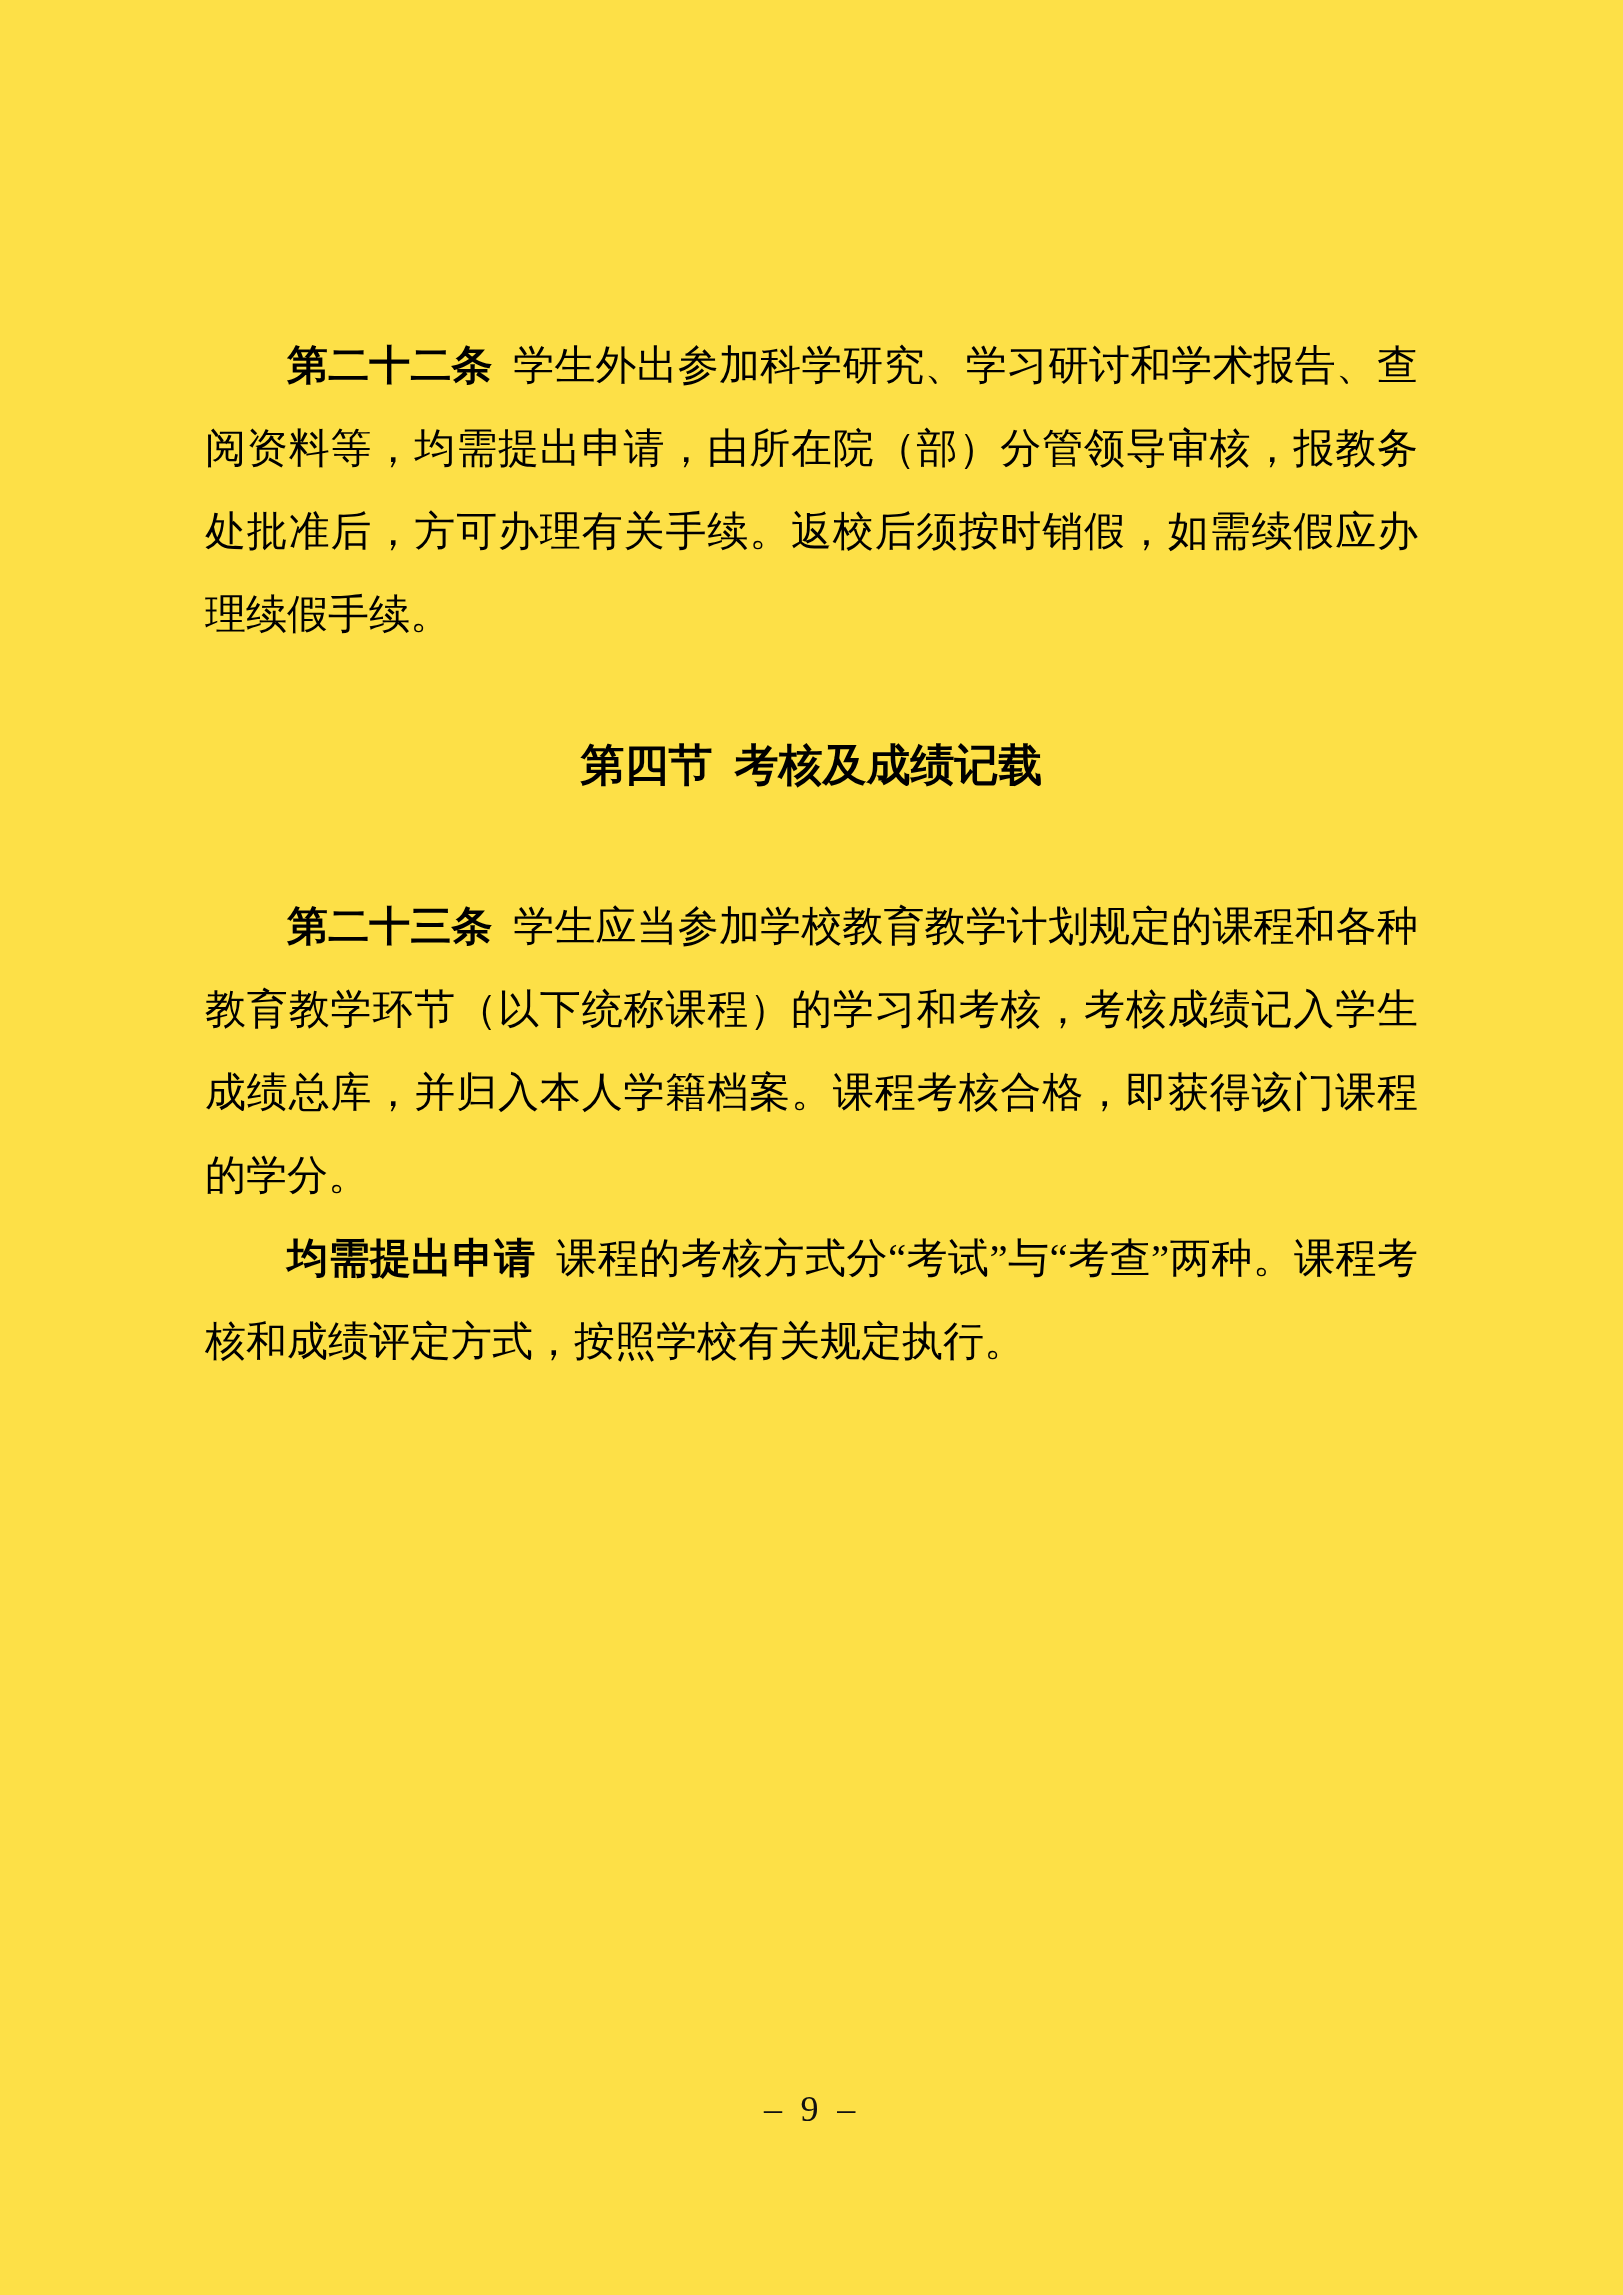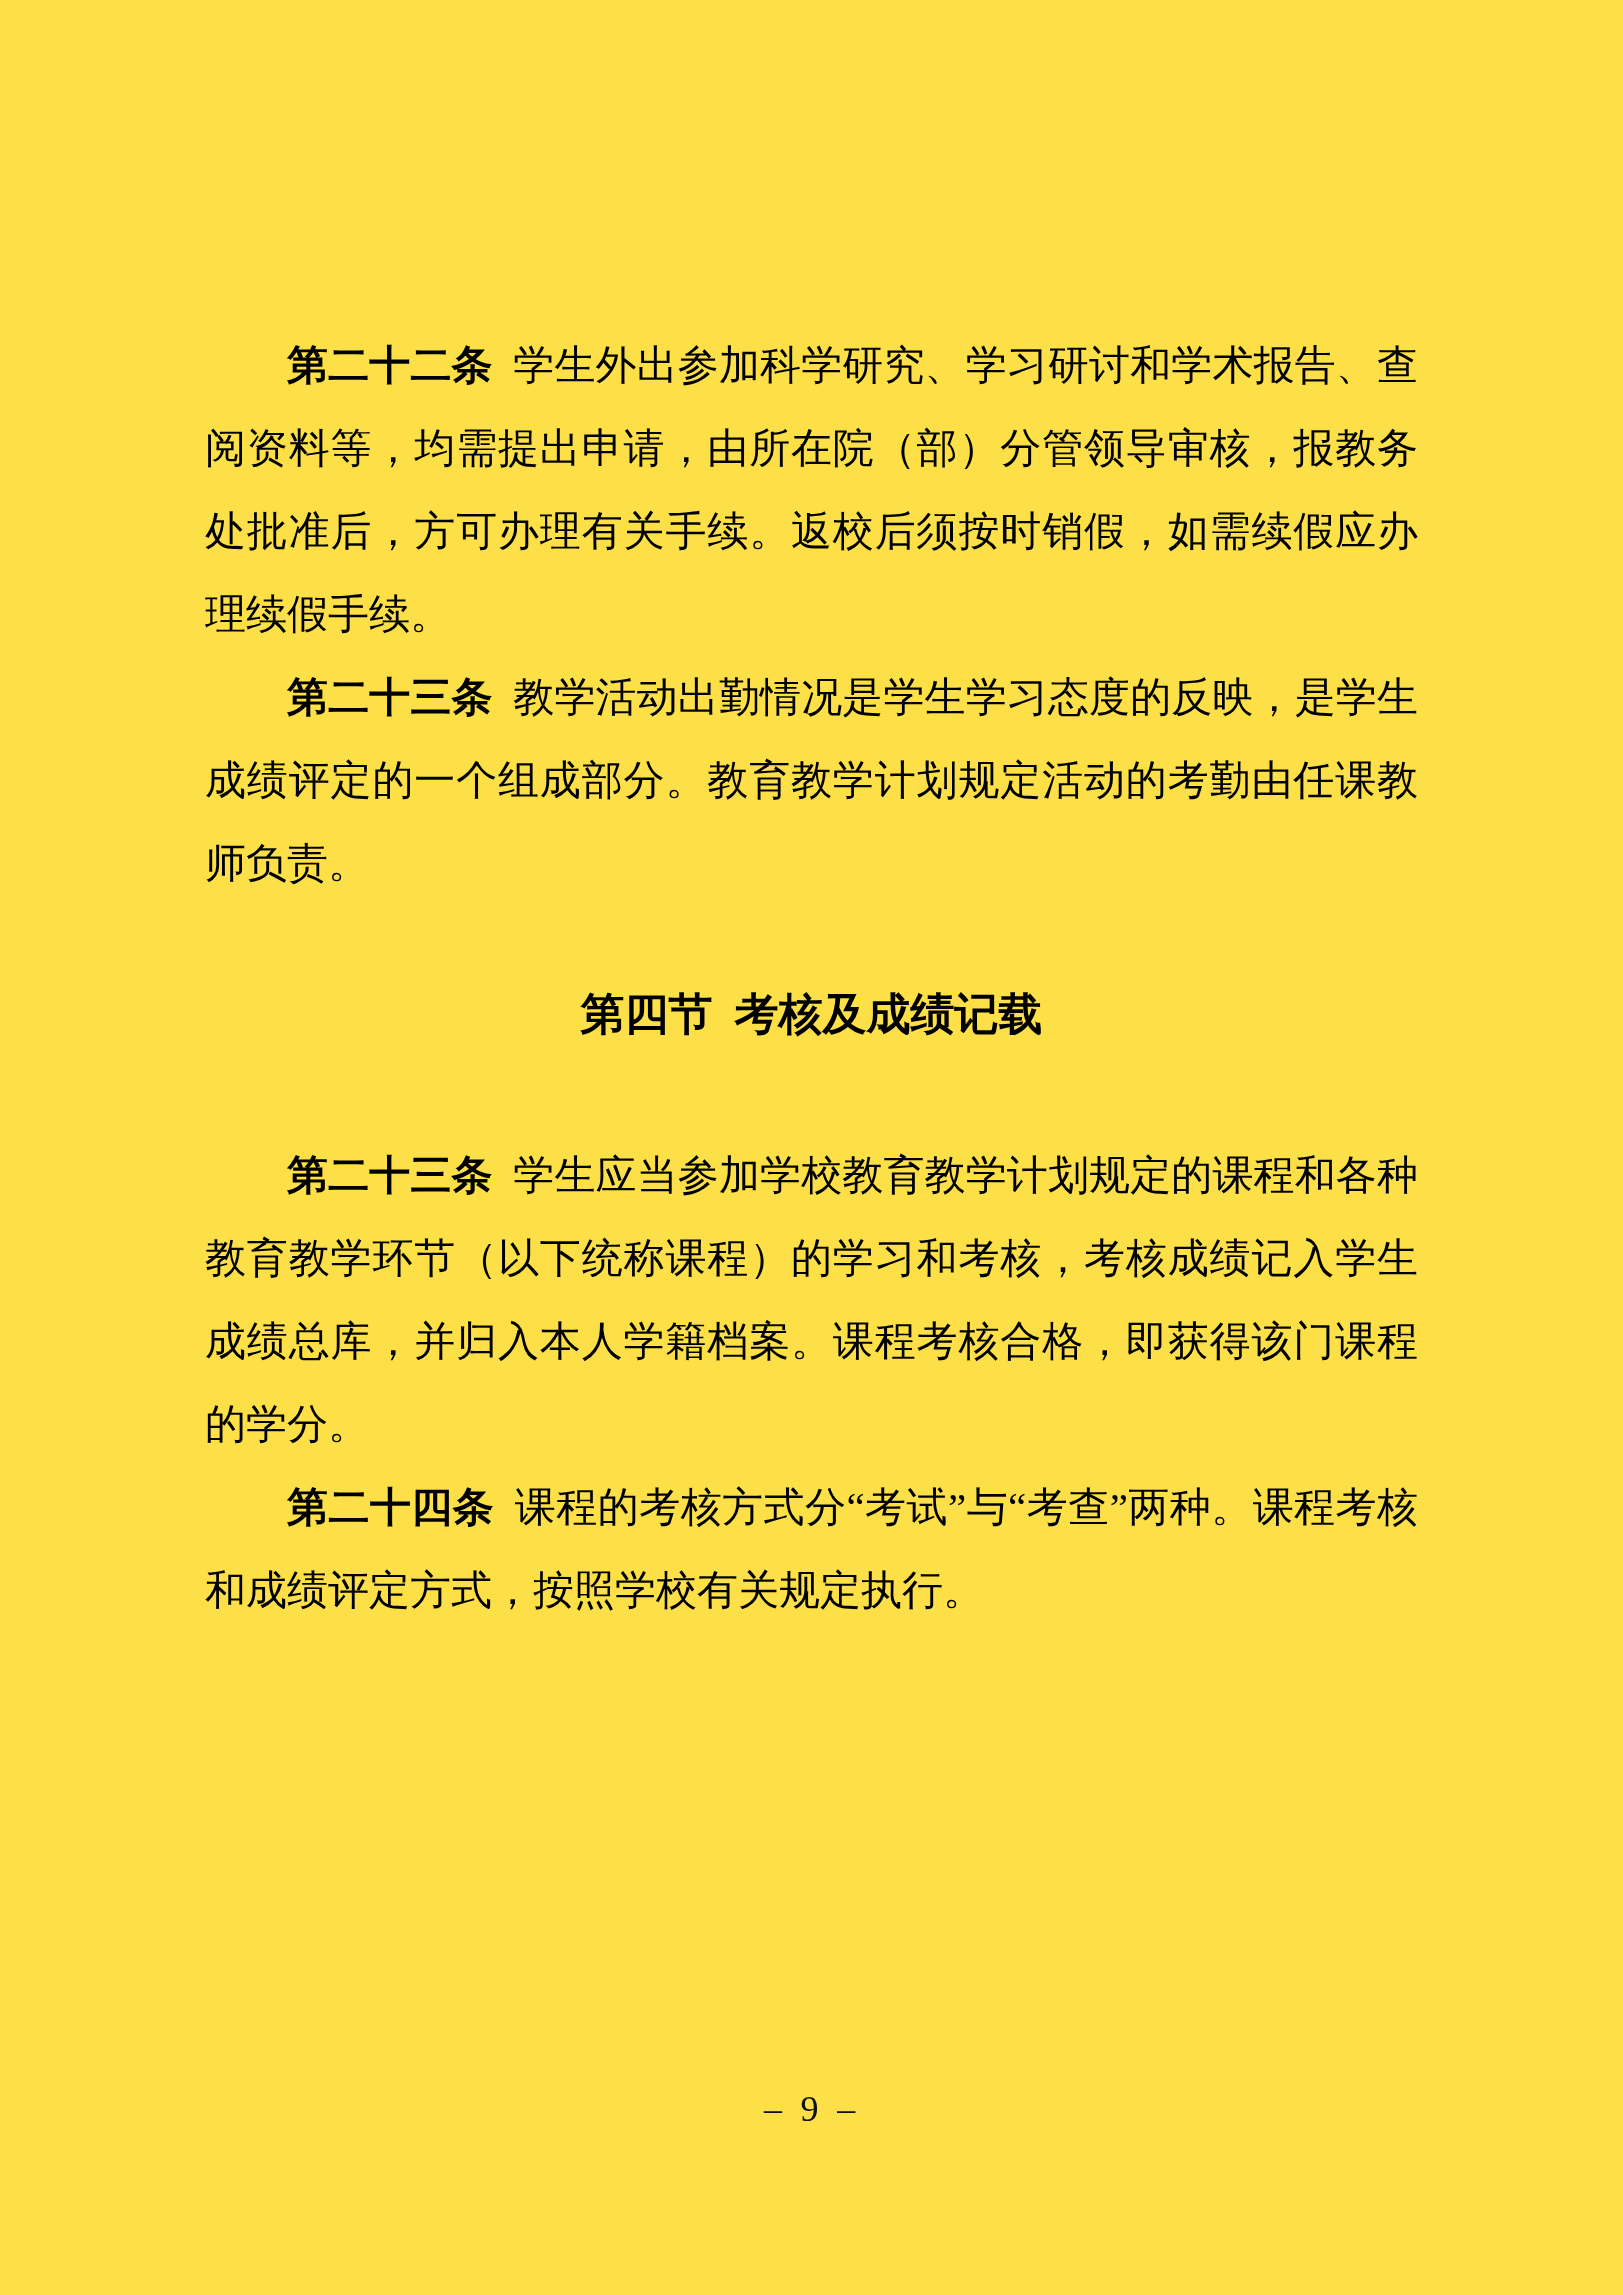--- a/index.html
+++ b/index.html
@@ -60,26 +60,25 @@
   }
 </style>
 </head>
 <body>
 
 <div class="page">
   <div class="content">
 
     <p class="para"><span class="art-num">第二十二条</span><span>学生外出参加科学研究、学习研讨和学术报告、查阅资料等，均需提出申请，由所在院（部）分管领导审核，报教务处批准后，方可办理有关手续。返校后须按时销假，如需续假应办理续假手续。</span></p>
 
-    <p class="para"><span class="art-num">第二十三条</span><span>教学活动出勤情况是学生学习态度的反映，是学生成绩评定的一个组成部分。教育教学计划规定活动的考勤由任课教师负责。</span></p>
 
     <h2 class="section-heading"><span class="section-label">第四节</span><span>考核及成绩记载</span></h2>
 
     <p class="para"><span class="art-num">第二十三条</span><span>学生应当参加学校教育教学计划规定的课程和各种教育教学环节（以下统称课程）的学习和考核，考核成绩记入学生成绩总库，并归入本人学籍档案。课程考核合格，即获得该门课程的学分。</span></p>
 
-    <p class="para"><span class="art-num">第二十四条</span><span>课程的考核方式分“考试”与“考查”两种。课程考核和成绩评定方式，按照学校有关规定执行。</span></p>
+    <p class="para"><span class="art-num">均需提出申请</span><span>课程的考核方式分“考试”与“考查”两种。课程考核和成绩评定方式，按照学校有关规定执行。</span></p>
 
 
   </div>
 
   <div class="page-number">– 9 –</div>
 </div>
 
 
 </body></html>

